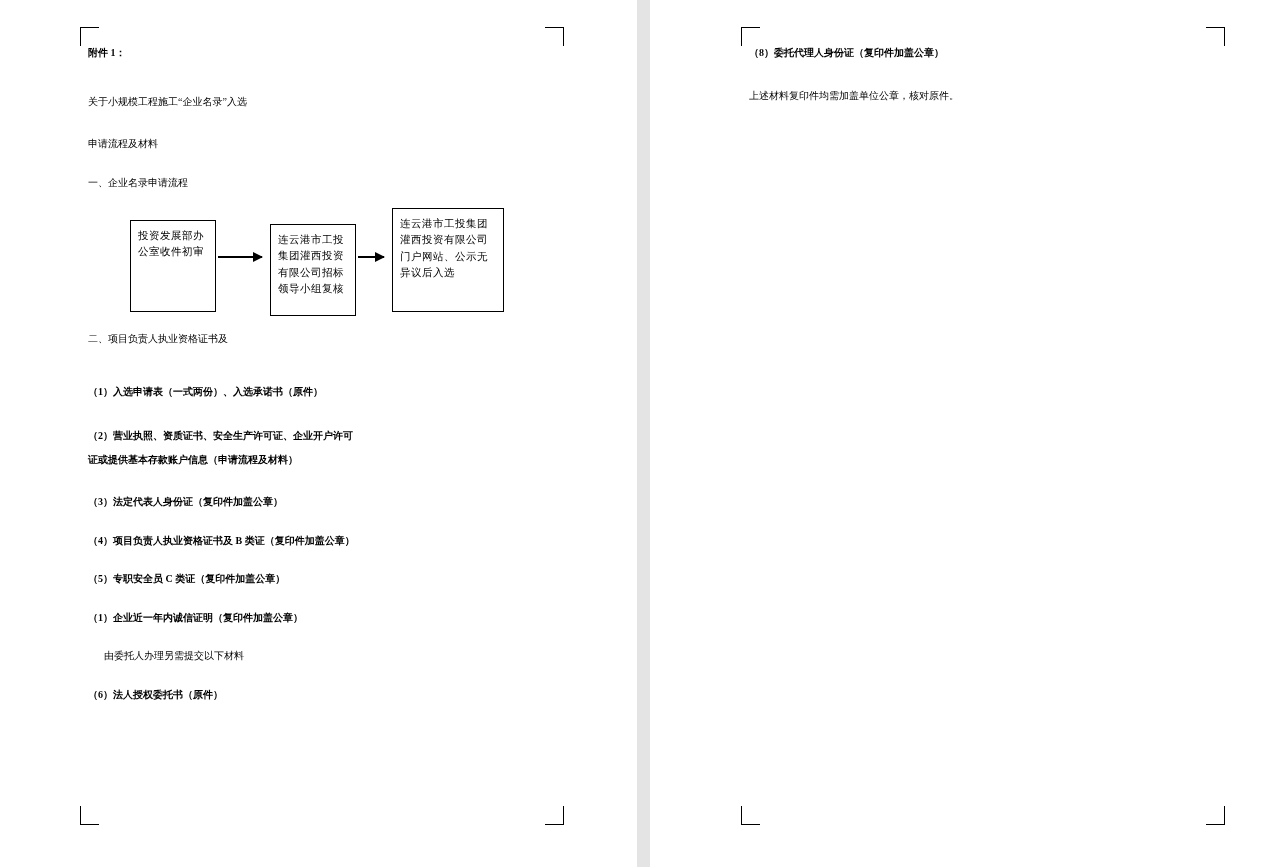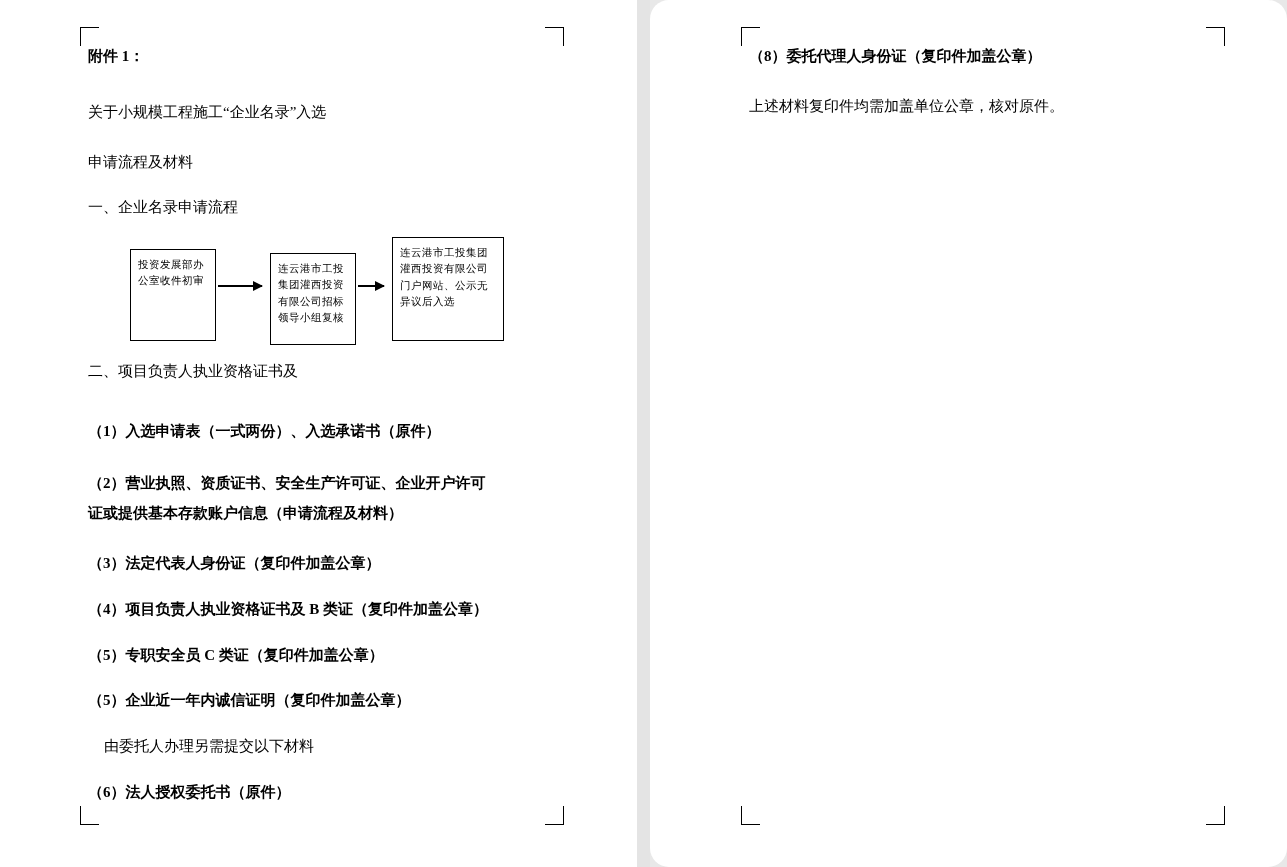--- a/index.html
+++ b/index.html
@@ -31,21 +31,20 @@
   .page-left {
     width: 637px;
   }
   .gutter {
     width: 13px;
     background: #e4e4e4;
     height: 867px;
   }
   .page-right {
     width: 637px;
-    border-radius: 19px;
   }
 
   
   .crop {
     position: absolute;
     width: 18px;
     height: 18px;
   }
   .crop.tl { border-left: 1px solid #000; border-top: 1px solid #000; }
   .crop.tr { border-right: 1px solid #000; border-top: 1px solid #000; }
@@ -68,21 +67,21 @@
     left: 88px;
     width: 480px;
   }
   .page-right .content {
     left: 99px;
   }
 
   p {
     margin: 0;
     color: #000000;
-    font-size: 15px;
+    font-size: 10px;
     line-height: 1.45;
   }
   .bold {
     font-weight: bold;
   }
   .spacer-24 { height: 24px; }
   .spacer-28 { height: 28px; }
   .spacer-30 { height: 30px; }
   .spacer-34 { height: 34px; }
   .spacer-38 { height: 38px; }
@@ -163,21 +162,21 @@
       <p class="bold">（2）营业执照、资质证书、安全生产许可证、企业开户许可</p>
       <div class="spacer-10" style="height:9px"></div>
       <p class="bold">证或提供基本存款账户信息（申请流程及材料）</p>
       <div class="spacer-28"></div>
       <p class="bold">（3）法定代表人身份证（复印件加盖公章）</p>
       <div class="spacer-24"></div>
       <p class="bold">（4）项目负责人执业资格证书及 B 类证（复印件加盖公章）</p>
       <div class="spacer-24"></div>
       <p class="bold">（5）专职安全员 C 类证（复印件加盖公章）</p>
       <div class="spacer-24"></div>
-      <p class="bold">（5）企业近一年内诚信证明（复印件加盖公章）</p>
+      <p class="bold">（1）企业近一年内诚信证明（复印件加盖公章）</p>
       <div class="spacer-24"></div>
       <p class="indent">由委托人办理另需提交以下材料</p>
       <div class="spacer-24"></div>
       <p class="bold">（6）法人授权委托书（原件）</p>
     </div>
   </div>
 
   <div class="gutter"></div>
 
   <div class="page page-right">

